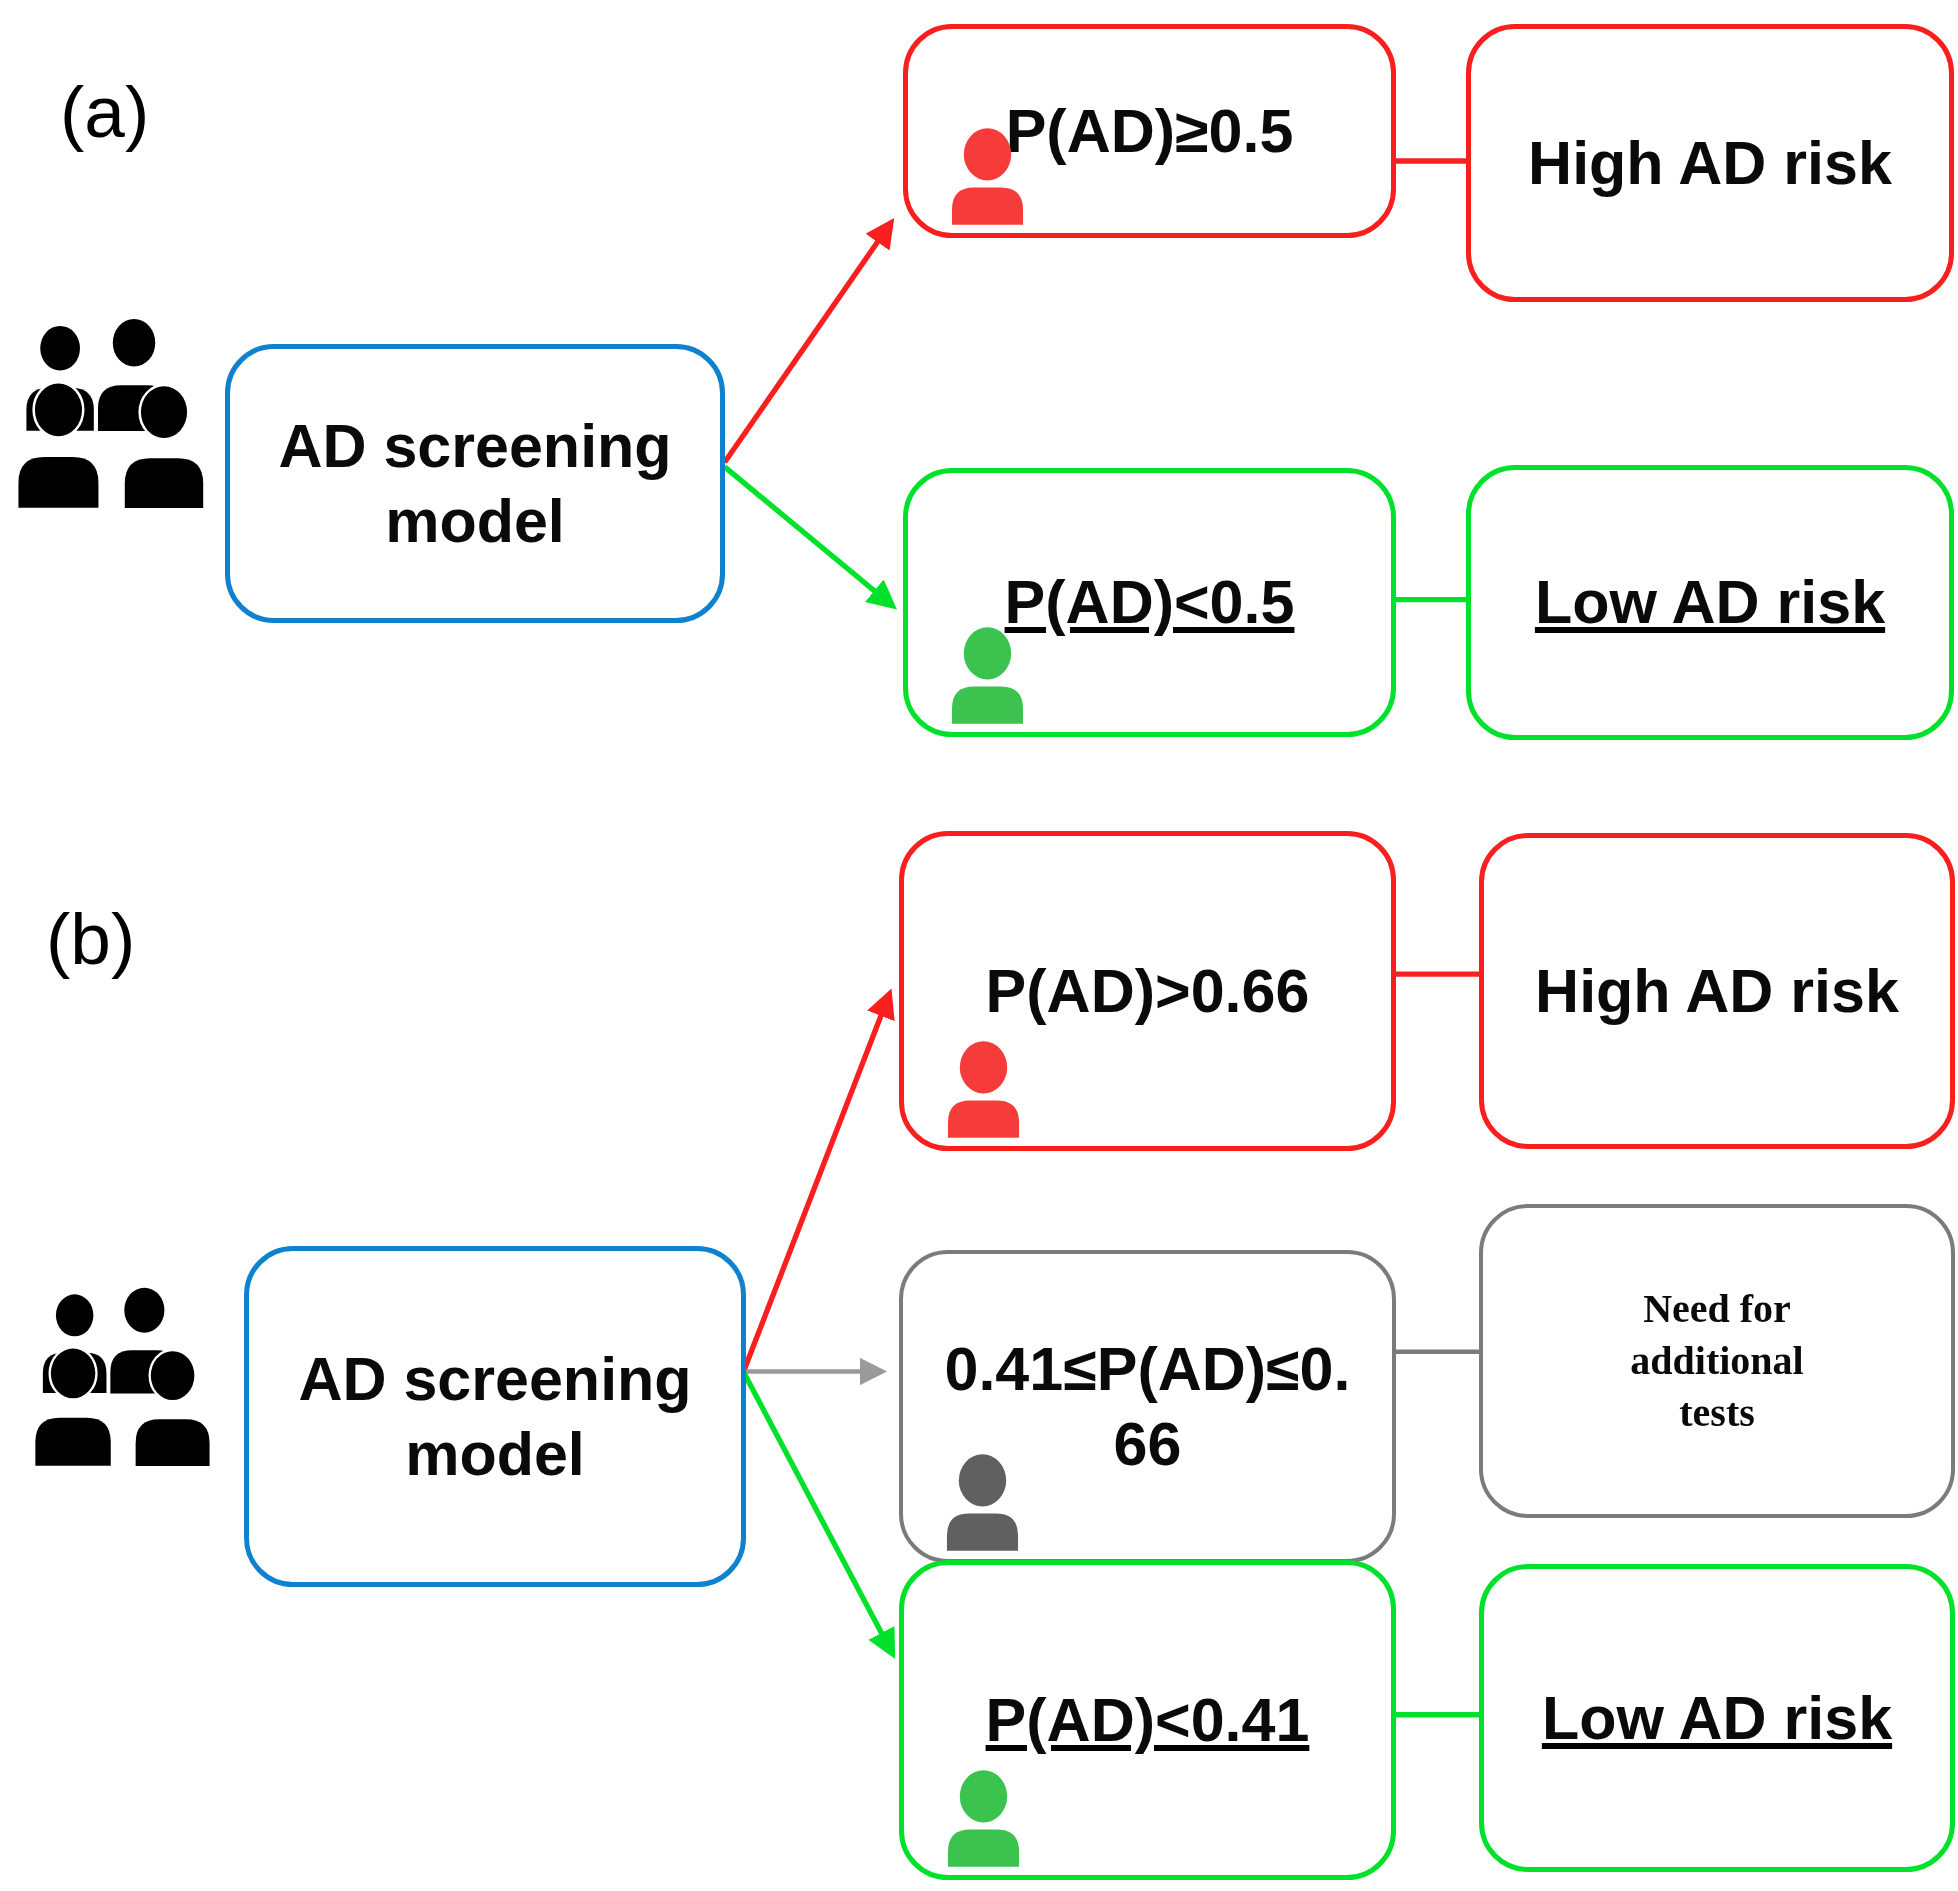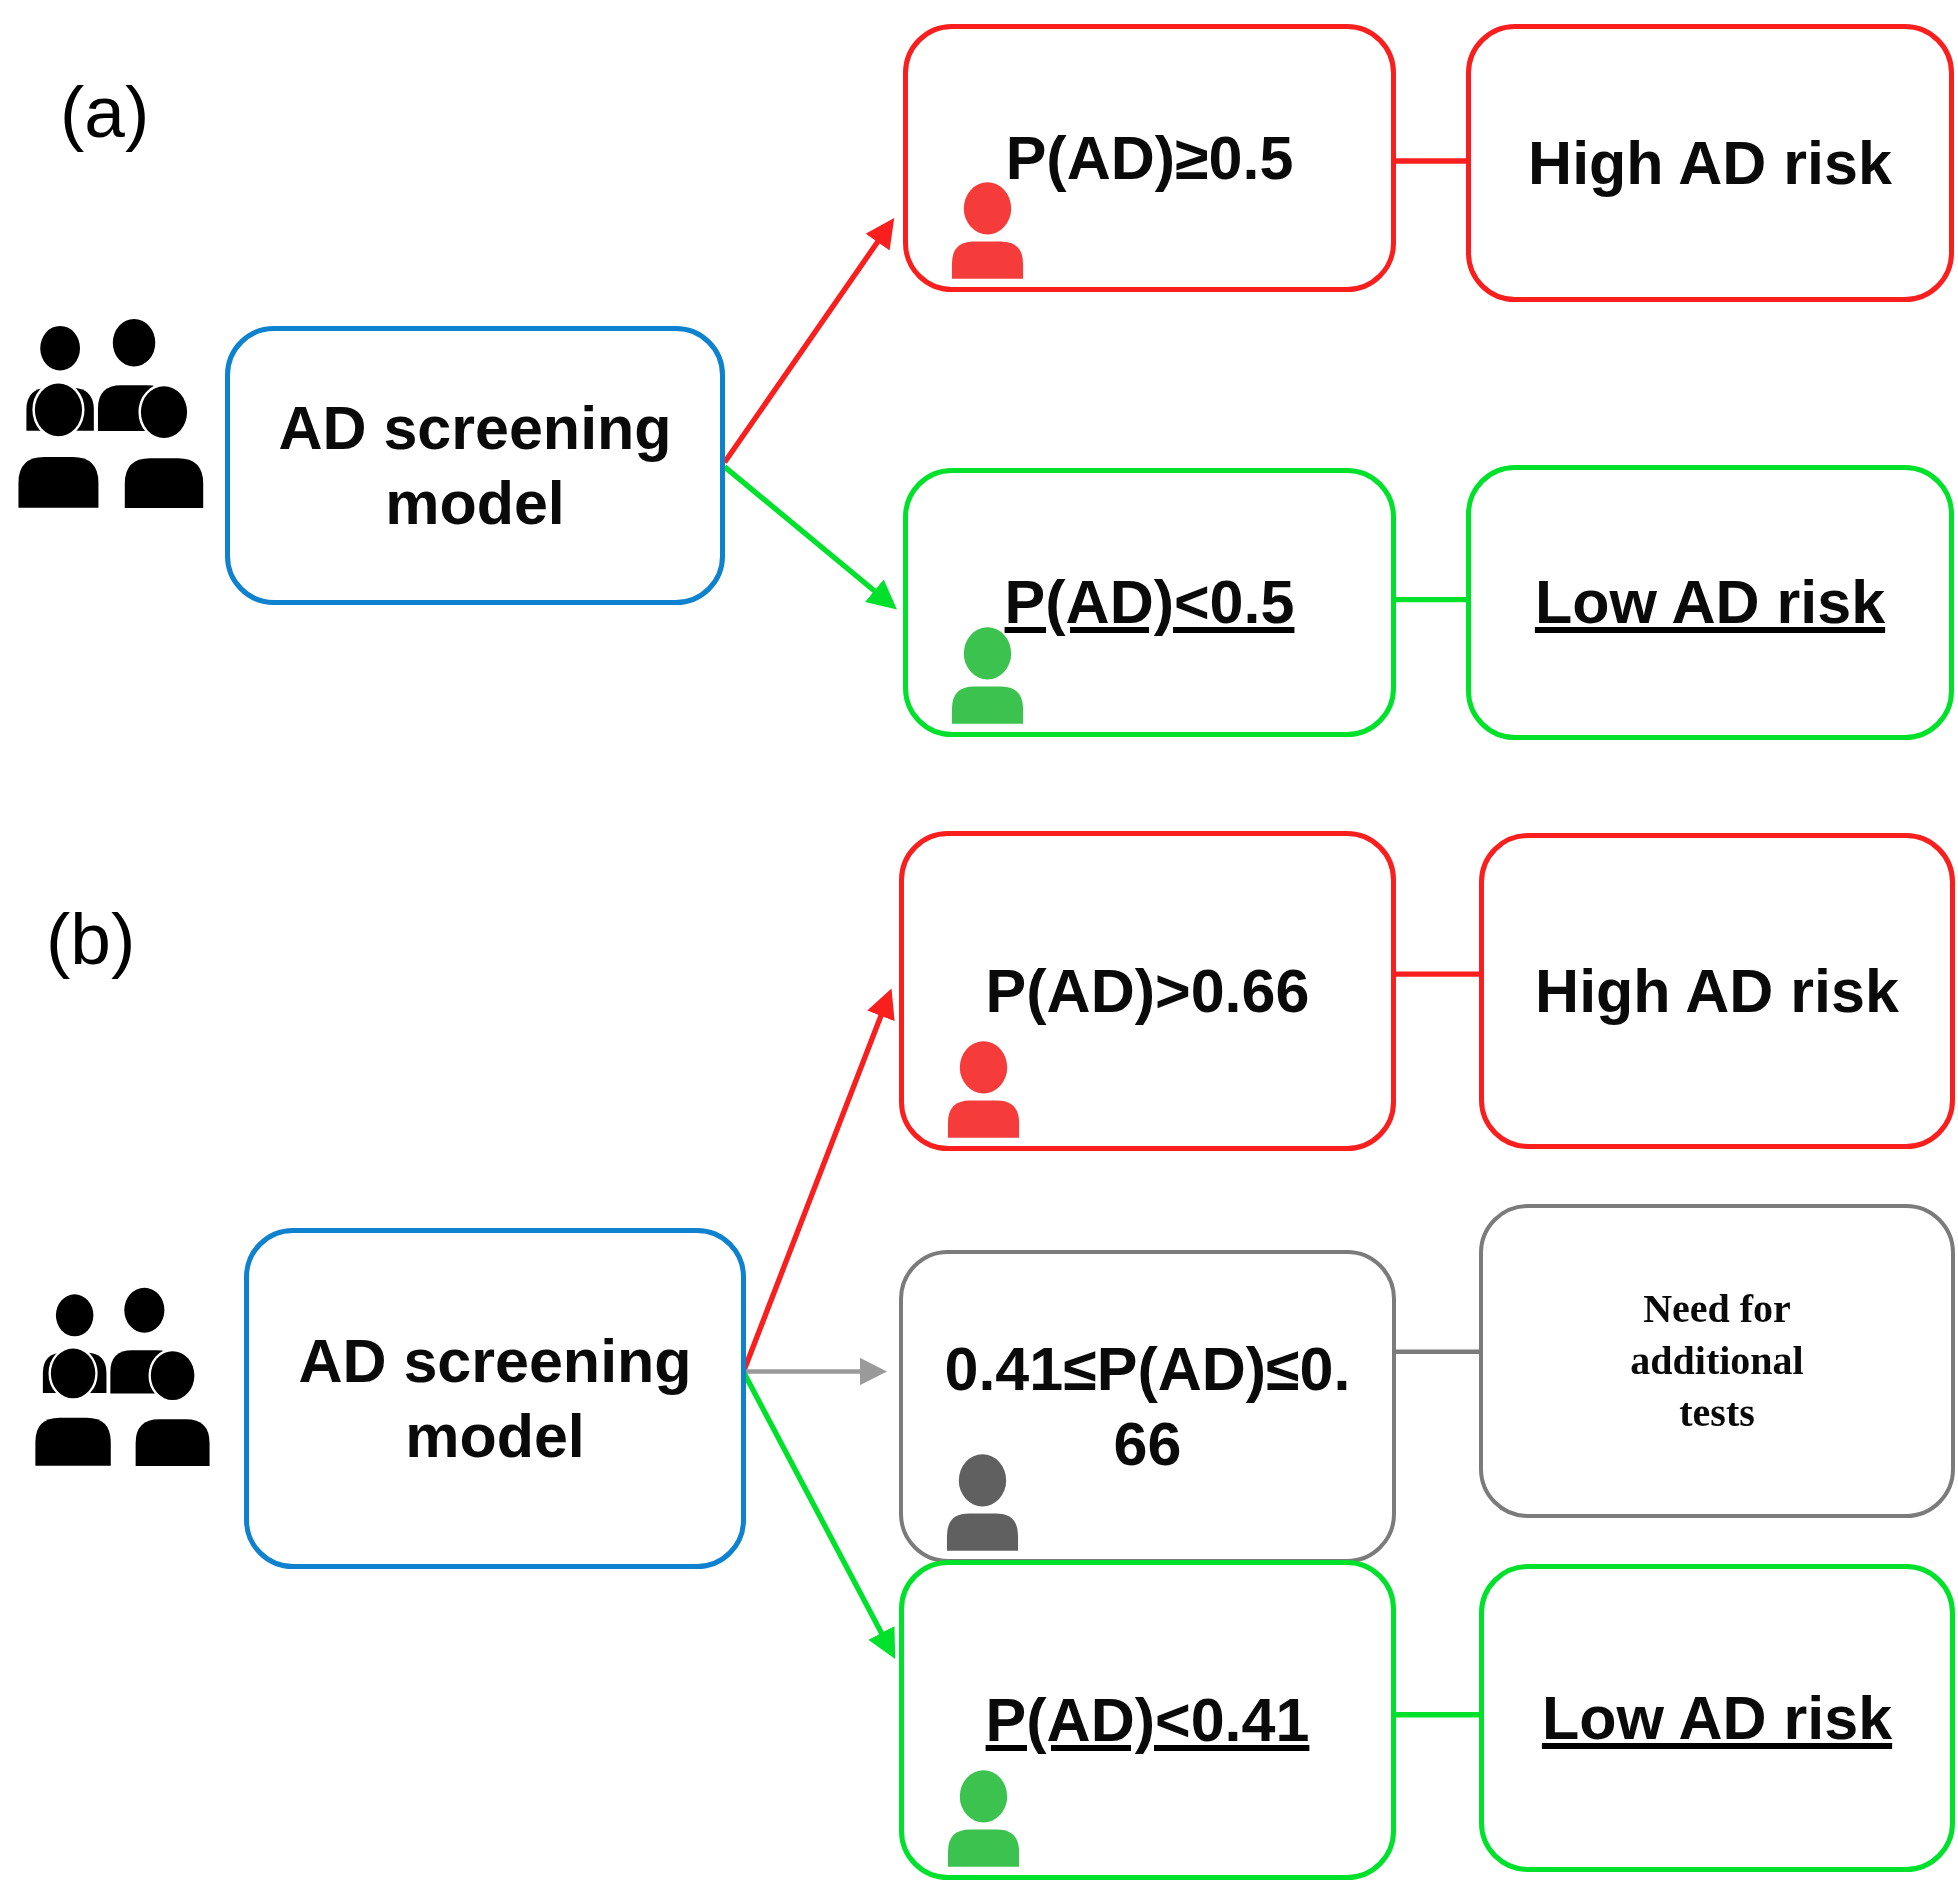--- a/index.html
+++ b/index.html
@@ -30,21 +30,21 @@
   .node{
     position:absolute;
     background:#fff;
     border-radius:49px;
     box-sizing:border-box;
     display:flex;
     align-items:center;
     justify-content:center;
     text-align:center;
   }
-  .b-blue{border:5.3px solid var(--blue);}
+  .b-blue{border:5.3px solid var(--blue);margin-top:18px;}
   .b-red{border:5.3px solid var(--red);}
   .b-green{border:5.3px solid var(--green);text-decoration:underline;}
   .b-gray{border:4.6px solid var(--gray);}
   .t{
     font-weight:700;
     font-size:61px;
     line-height:1.22;
     color:var(--ink);
   }
   .t span{display:block;}
@@ -130,21 +130,21 @@
     <use href="#pg-b" transform="translate(150,100) scale(1.0)"></use>
   </svg>
 
   <div class="node b-blue" style="left:225px;top:326px;width:500px;height:279px;">
     <div class="t">
       <span>AD screening</span>
       <span>model</span>
     </div>
   </div>
 
-  <div class="node b-red" style="left:903px;top:24px;width:493px;height:268px;">
+  <div class="node b-red" style="left:903px;top:24px;width:493px;height:214px;">
     <div class="t">P(AD)≥0.5</div>
     <span class="person person-red">
       <svg viewBox="0 0 100 122" aria-hidden="true">
         <ellipse cx="50" cy="33" rx="30" ry="33" fill="currentColor"></ellipse>
         <path d="M5,122 L5,103 Q5,75 33,75 L67,75 Q95,75 95,103 L95,122 Z" fill="currentColor"></path>
       </svg>
     </span>
   </div>
 
   <div class="node b-red" style="left:1466px;top:24px;width:488px;height:278px;">

